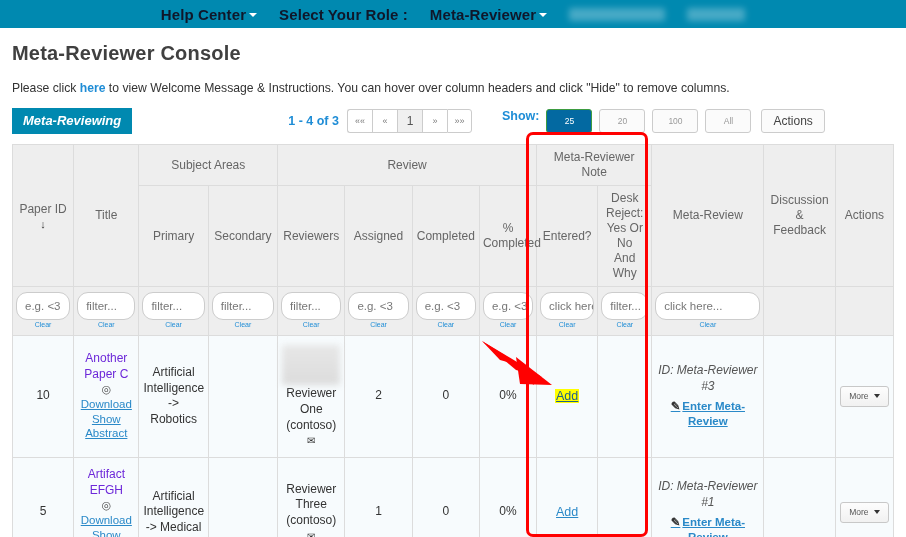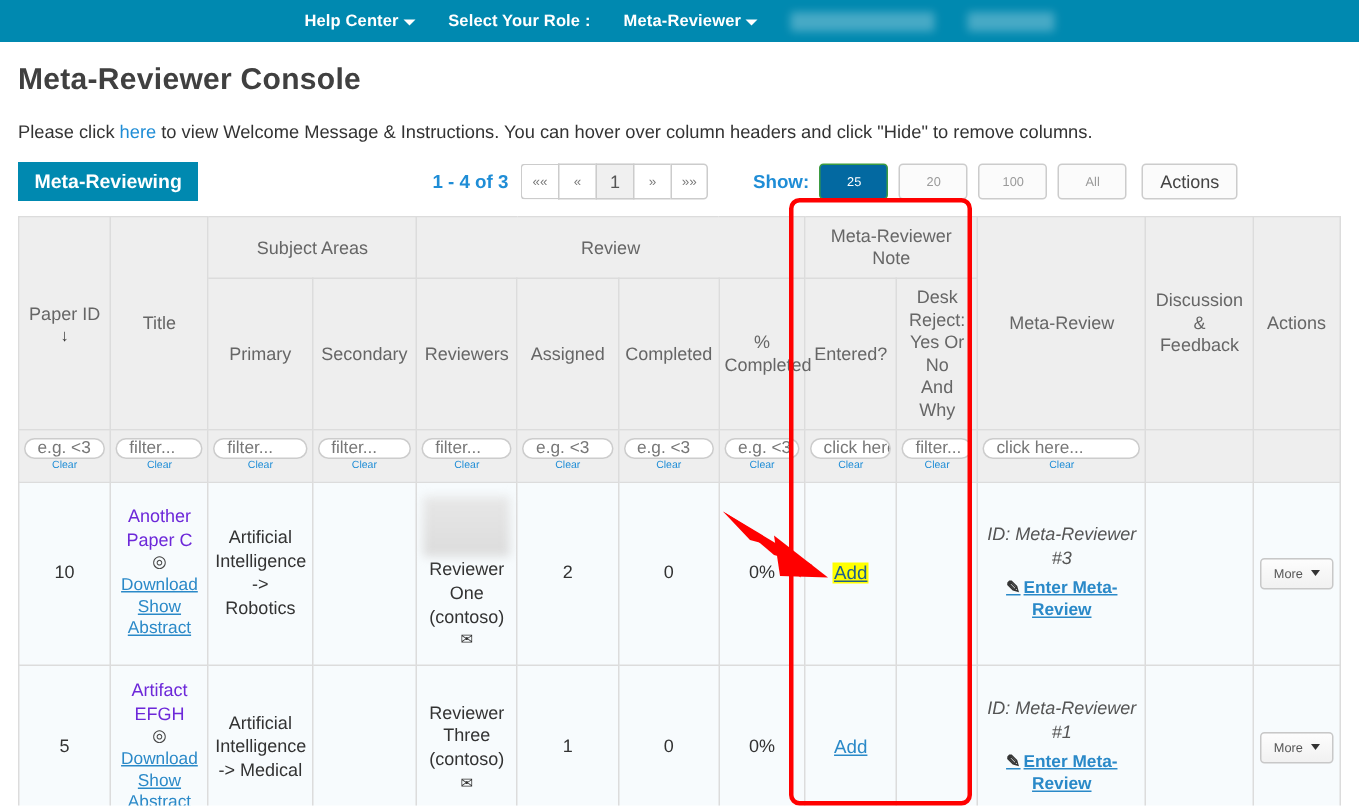--- a/index.html
+++ b/index.html
@@ -21,22 +21,22 @@
     gap: 22px;
     padding-right: 0;
     position: relative;
   }
   .topnav-inner {
     display: flex;
     align-items: center;
     gap: 22px;
   }
   .nav-item {
-    color: #ffffff;
-    font-size: 11px;
+    color: #0f172a;
+    font-size: 15px;
     font-weight: bold;
     letter-spacing: .1px;
     white-space: nowrap;
     display: flex;
     align-items: center;
     gap: 3px;
   }
   .caret-d {
     display: inline-block;
     width: 0; height: 0;
@@ -62,37 +62,38 @@
     font-weight: bold;
     color: #404040;
     margin: 14px 0 0 0;
     letter-spacing: .2px;
   }
   .instructions {
     font-size: 12.2px;
     color: #333;
     margin-top: 16px;
   }
-  .instructions a { color: #1f8dd6; text-decoration: none; }
+  .instructions a { color: #1f8dd6; text-decoration: none; font-weight: bold; }
 
   
   .toolbar {
     margin-top: 13px;
     display: flex;
     align-items: center;
     height: 26px;
   }
   .badge-tab {
     background: #0089b0;
     color: #fff;
     font-size: 13px;
     font-weight: bold;
     padding: 5px 11px 6px;
     border-radius: 0;
     white-space: nowrap;
+    font-style: italic;
   }
   .pager-wrap {
     display: flex;
     align-items: center;
     margin-left: 156px;
     gap: 8px;
   }
   .pager-count {
     color: #1f8dd6;
     font-size: 12.5px;
@@ -116,21 +117,21 @@
   .pager-btn:first-child { border-radius: 3px 0 0 3px; }
   .pager-btn:last-child { border-right: 1px solid #ccc; border-radius: 0 3px 3px 0; }
   .pager-btn.active {
     background: #f0f0f0;
     color: #555;
     font-size: 12px;
     font-weight: normal;
   }
   .show-wrap {
     display: flex;
-    align-items: center;
+    align-items: flex-start;
     gap: 7px;
     margin-left: 30px;
   }
   .show-label {
     color: #1f8dd6;
     font-size: 12.5px;
     font-weight: bold;
   }
   .show-btn {
     width: 46px; height: 24px;
@@ -193,21 +194,21 @@
     line-height: 1.25;
   }
   .sort-arrow { display:block; font-size: 11px; color:#333; line-height: 1; margin-top: 2px;}
   
   .filter-cell {
     background: #eeeeee;
     padding: 4px 4px 2px;
   }
   .filter-input {
     width: 100%;
-    height: 14px;
+    height: 28px;
     border: 1px solid #ccc;
     border-radius: 11px;
     background: #fff;
     color: #777;
     font-size: 11.5px;
     padding: 0 8px;
     display: flex;
     align-items: center;
     overflow: hidden;
     white-space: nowrap;

